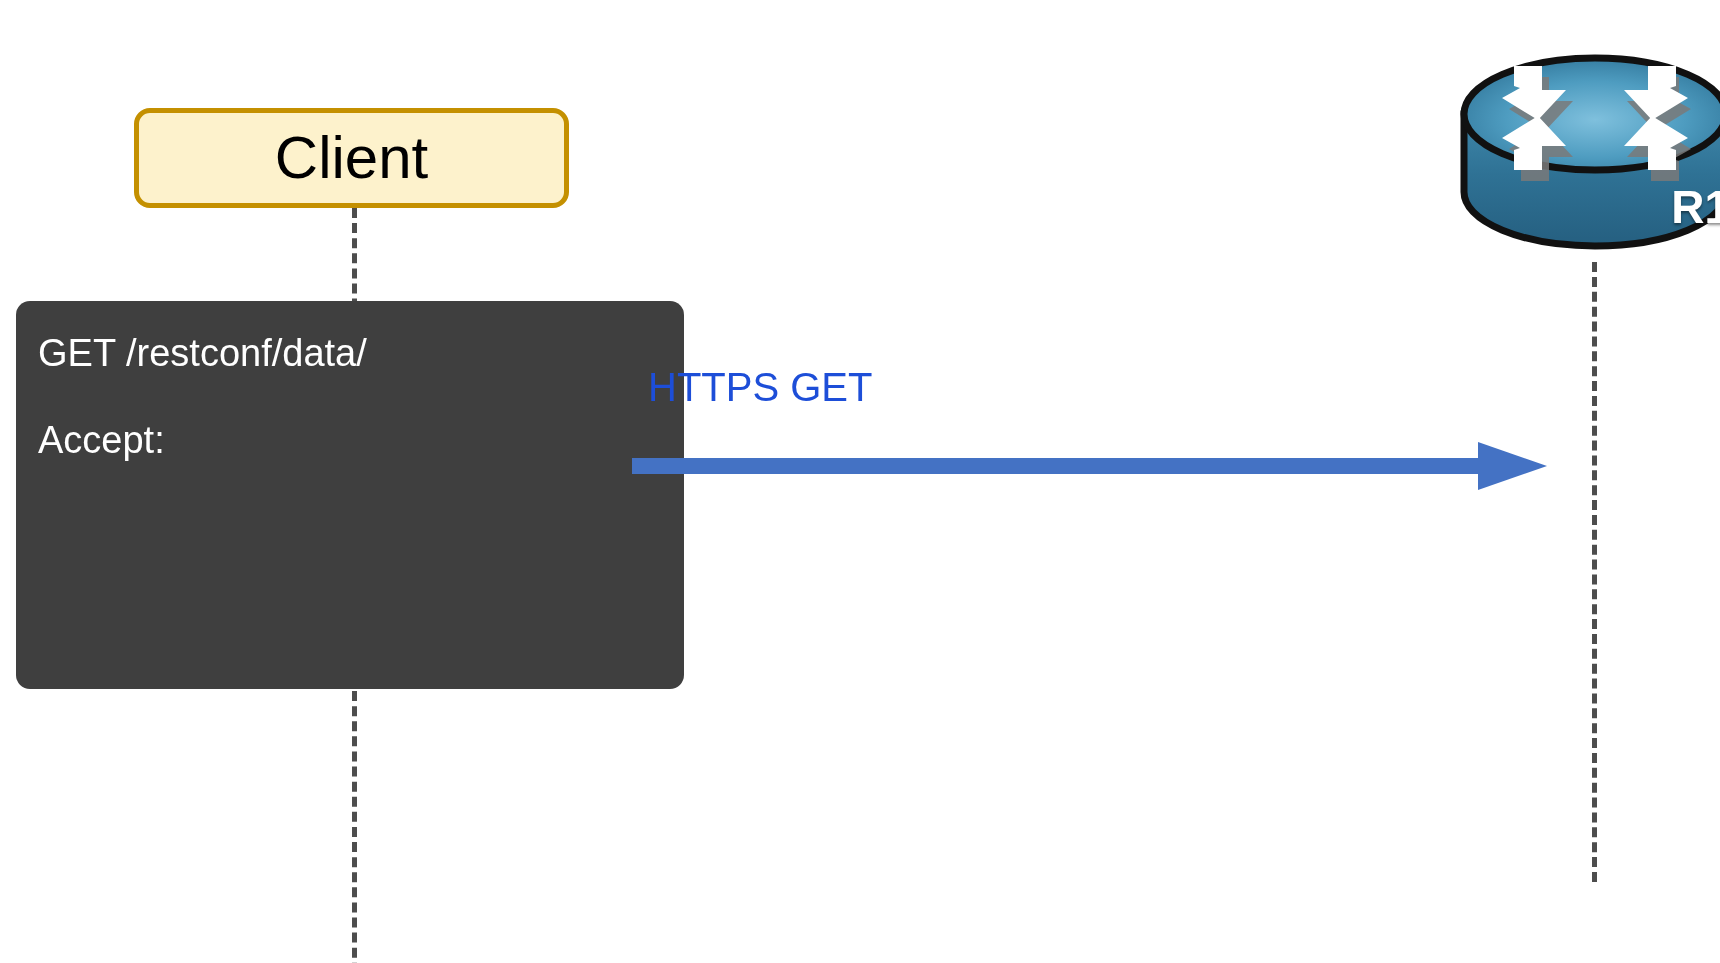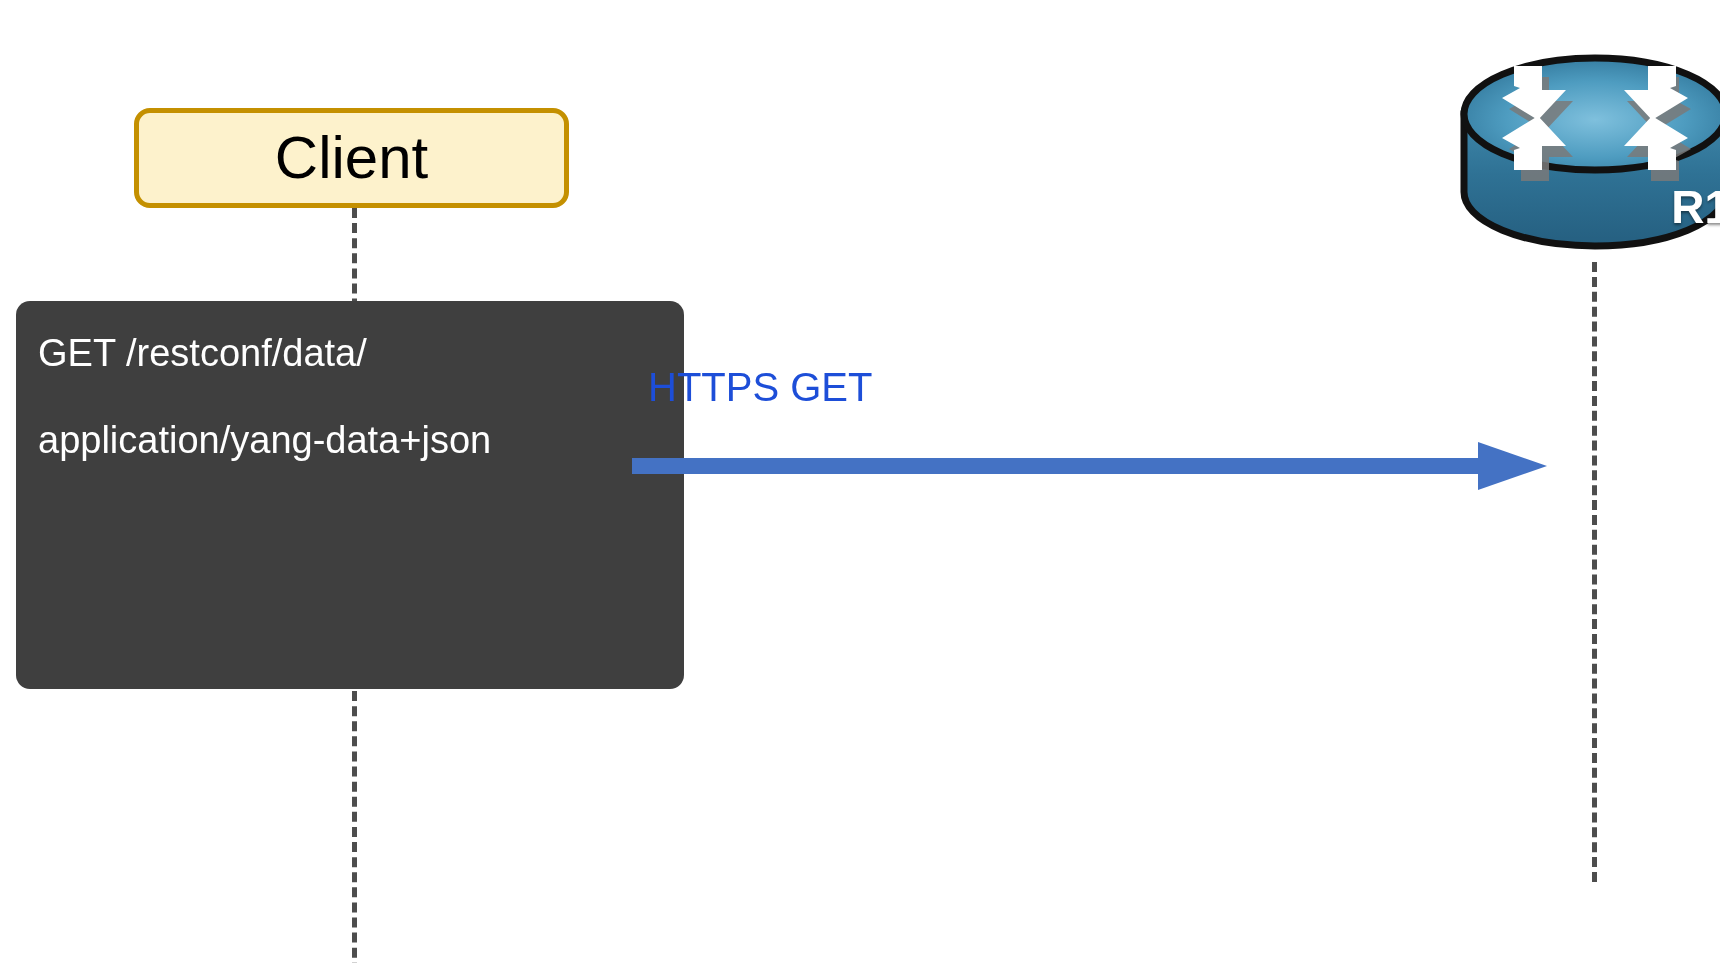--- a/index.html
+++ b/index.html
@@ -183,21 +183,21 @@
         <path d="M54 128 L82 128 L82 104 L106 104 L78 74 L42 96 L60 106 L54 108 Z"></path>
         <path d="M216 128 L188 128 L188 104 L164 104 L192 74 L228 96 L210 106 L216 108 Z"></path>
       </g>
     </svg>
     <div id="router-label">R1</div>
   </div>
 
   <div id="request-note">
     <div class="note-line">GET /restconf/data/</div>
     <div class="note-gap"></div>
-    <div class="note-line">application/yang-data+json</div>
+    <div class="note-line">Accept:</div>
   </div>
 
   <div id="message-https-get">
     <div id="message-label">HTTPS GET</div>
     <div id="message-arrow">
       <svg viewBox="0 0 930 58" xmlns="http://www.w3.org/2000/svg">
         <rect x="0" y="21" width="852" height="16" fill="#4472c4"></rect>
         <path d="M846 5 L915 29 L846 53 Z" fill="#4472c4"></path>
       </svg>
     </div>

